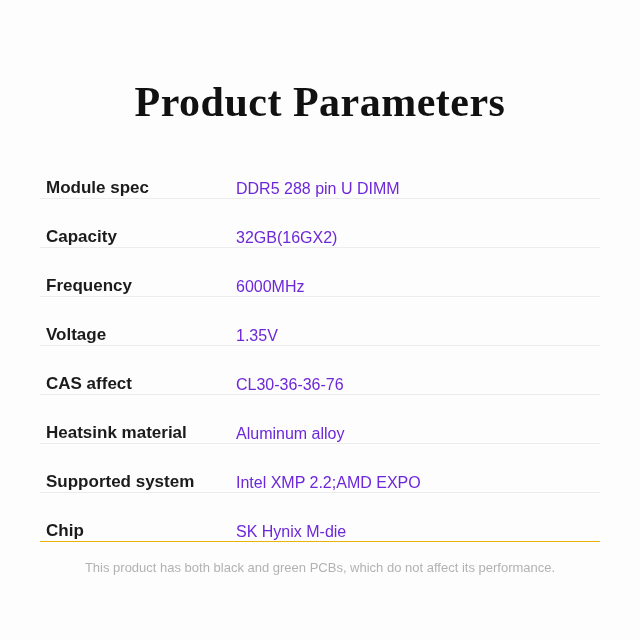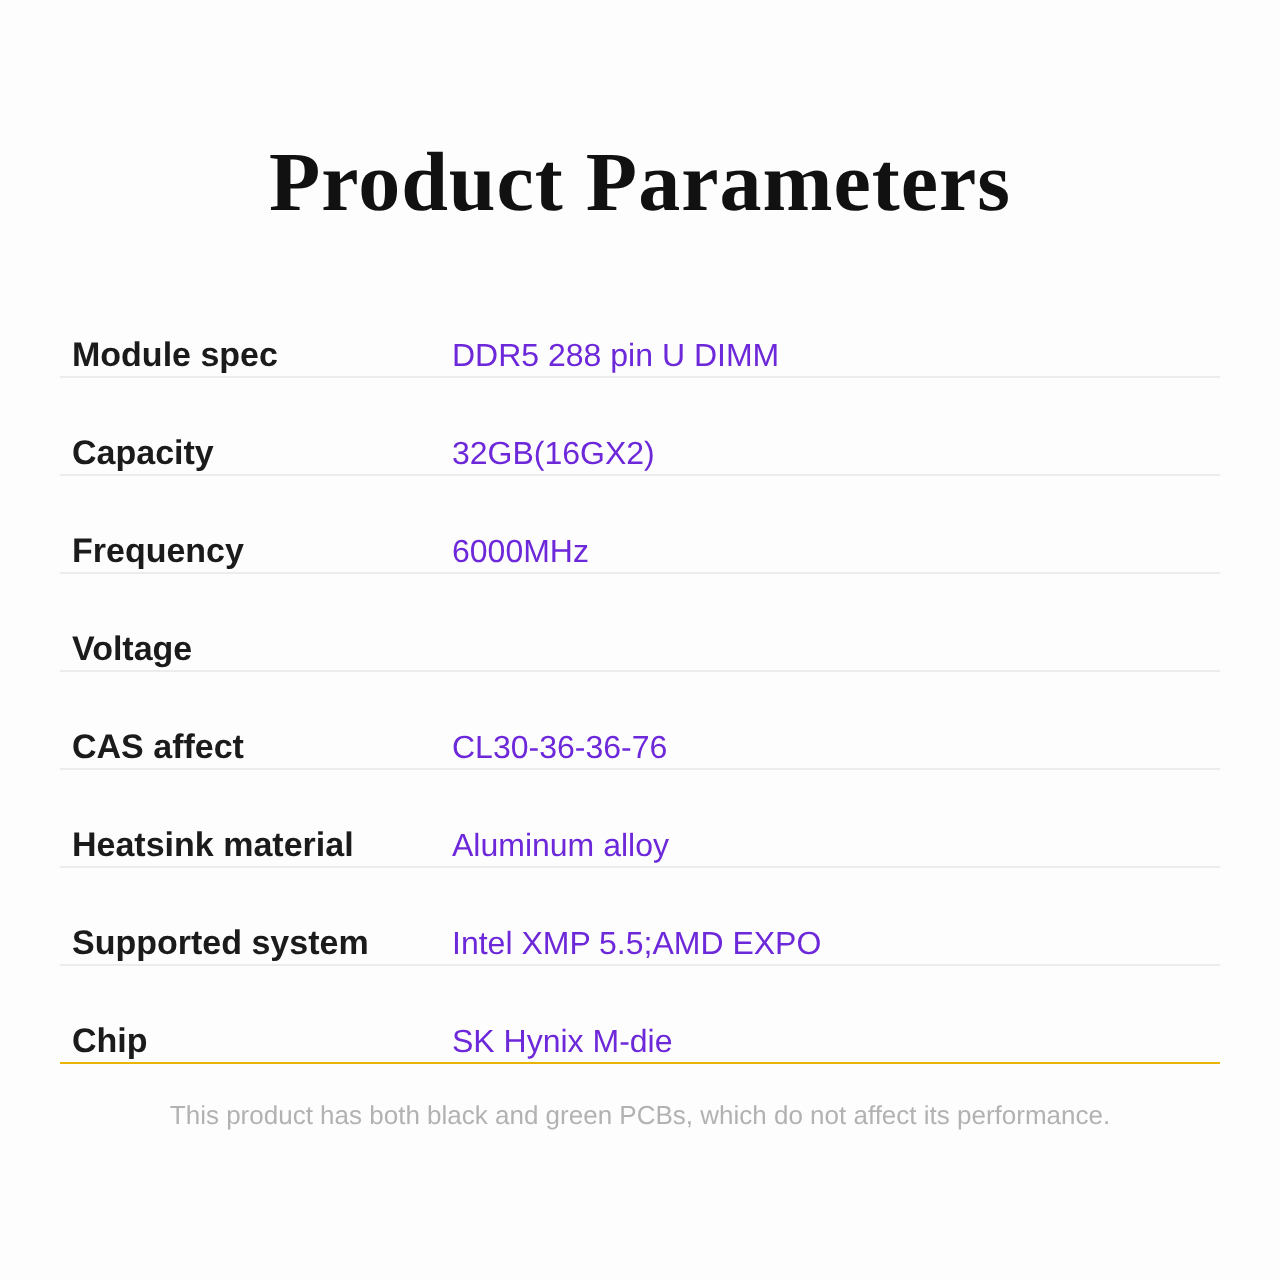--- a/index.html
+++ b/index.html
@@ -11,21 +11,21 @@
     height: 640px;
     background: #ffffff;
     font-family: "Liberation Sans", sans-serif;
     overflow: hidden;
   }
   .page {
     position: relative;
     width: 640px;
     height: 640px;
     box-sizing: border-box;
-    padding: 8px;
+    padding: 18px;
     background: #fdfdfd;
   }
   .title {
     text-align: center;
     font-family: "Liberation Serif", serif;
     font-weight: bold;
     font-size: 42px;
     color: #111111;
     letter-spacing: 0.5px;
     margin: 0;
@@ -86,35 +86,36 @@
       <div class="cell-value">32GB(16GX2)</div>
     </div>
 
     <div class="row">
       <div class="cell-label">Frequency</div>
       <div class="cell-value">6000MHz</div>
     </div>
 
     <div class="row">
       <div class="cell-label">Voltage</div>
+      <div class="cell-value">1.35V</div>
     </div>
 
     <div class="row">
       <div class="cell-label">CAS affect</div>
       <div class="cell-value">CL30-36-36-76</div>
     </div>
 
     <div class="row">
       <div class="cell-label">Heatsink material</div>
       <div class="cell-value">Aluminum alloy</div>
     </div>
 
     <div class="row">
       <div class="cell-label">Supported system</div>
-      <div class="cell-value">Intel XMP 5.5;AMD EXPO</div>
+      <div class="cell-value">Intel XMP 2.2;AMD EXPO</div>
     </div>
 
 
     <div class="row">
       <div class="cell-label">Chip</div>
       <div class="cell-value">SK Hynix M-die</div>
     </div>
 
   </div>
 

